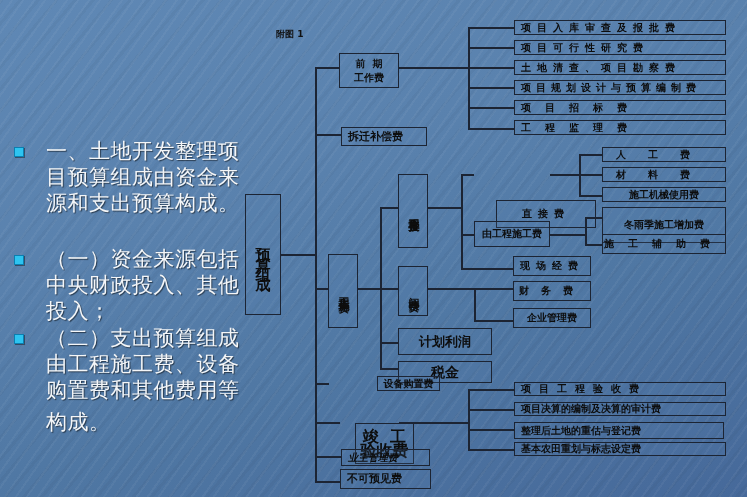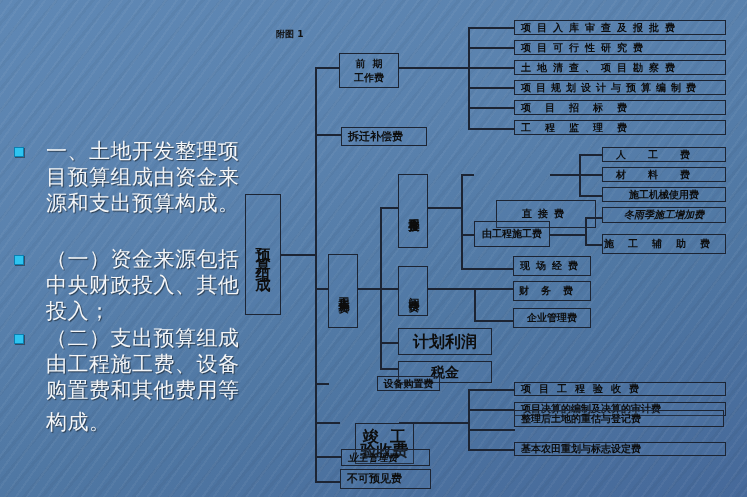--- a/index.html
+++ b/index.html
@@ -115,21 +115,21 @@
   <div class="box vert" style="left:328px;top:254px;width:30px;height:74px;font-size:11px;letter-spacing:1px;">工程施工费</div>
   <div class="line-h" style="left:358px;top:288px;width:22px;"></div>
   <div class="line-v" style="left:380px;top:207px;height:163px;"></div>
   <div class="line-h" style="left:380px;top:207px;width:18px;"></div>
   <div class="line-h" style="left:380px;top:288px;width:18px;"></div>
   <div class="line-h" style="left:380px;top:342px;width:18px;"></div>
   <div class="line-h" style="left:380px;top:368px;width:18px;"></div>
 
   <div class="box vert" style="left:398px;top:174px;width:30px;height:74px;font-size:11px;letter-spacing:0px;">直接工程费</div>
   <div class="box vert" style="left:398px;top:266px;width:30px;height:50px;font-size:11px;letter-spacing:2px;">间接费</div>
-  <div class="box" style="left:398px;top:328px;width:94px;height:27px;font-size:16px;">计划利润</div>
+  <div class="box" style="left:398px;top:328px;width:94px;height:27px;font-size:13px;">计划利润</div>
   <div class="box" style="left:398px;top:361px;width:94px;height:22px;font-size:14px;">税金</div>
 
   <div class="line-h" style="left:428px;top:207px;width:33px;"></div>
   <div class="line-v" style="left:461px;top:174px;height:94px;"></div>
   <div class="line-h" style="left:461px;top:174px;width:13px;"></div>
   <div class="line-h" style="left:461px;top:234px;width:13px;"></div>
   <div class="line-h" style="left:461px;top:268px;width:52px;"></div>
 
   <div class="box spaced" style="left:496px;top:160px;width:100px;height:28px;margin-top:40px;">直接费</div>
   <div class="box" style="left:474px;top:221px;width:76px;height:26px;">由工程施工费</div>
@@ -141,39 +141,39 @@
   <div class="line-h" style="left:579px;top:174px;width:24px;"></div>
   <div class="line-h" style="left:579px;top:195px;width:24px;"></div>
   <div class="box" style="left:602px;top:147px;width:124px;height:15px;letter-spacing:22px;">人工费</div>
   <div class="box" style="left:602px;top:167px;width:124px;height:15px;letter-spacing:22px;">材料费</div>
   <div class="box" style="left:602px;top:187px;width:124px;height:15px;">施工机械使用费</div>
 
   <div class="line-h" style="left:550px;top:234px;width:35px;"></div>
   <div class="line-v" style="left:585px;top:217px;height:27px;"></div>
   <div class="line-h" style="left:585px;top:217px;width:18px;"></div>
   <div class="line-h" style="left:585px;top:244px;width:18px;"></div>
-  <div class="box" style="left:602px;top:207px;width:124px;height:16px;font-style:italic;">冬雨季施工增加费</div>
+  <div class="box" style="left:602px;top:207px;width:124px;height:36px;">冬雨季施工增加费</div>
   <div class="box" style="left:602px;top:234px;width:124px;height:20px;letter-spacing:14px;">施工辅助费</div>
 
   <div class="line-h" style="left:428px;top:288px;width:85px;"></div>
   <div class="line-v" style="left:474px;top:288px;height:32px;"></div>
   <div class="line-h" style="left:474px;top:320px;width:39px;"></div>
   <div class="box" style="left:513px;top:281px;width:78px;height:20px;letter-spacing:12px;">财务费</div>
   <div class="box" style="left:513px;top:308px;width:78px;height:20px;">企业管理费</div>
 
   <div class="box" style="left:329px;top:376px;width:63px;height:15px;margin-left:48px;">设备购置费</div>
 
   <div class="box" style="left:340px;top:423px;width:59px;height:41px;white-space:pre;font-size:16px;margin-left:15px;">竣  工
 验收费</div>
   <div class="line-h" style="left:399px;top:422px;width:69px;"></div>
   <div class="line-v" style="left:468px;top:389px;height:60px;"></div>
   <div class="line-h" style="left:468px;top:389px;width:47px;"></div>
   <div class="line-h" style="left:468px;top:409px;width:47px;"></div>
   <div class="line-h" style="left:468px;top:429px;width:47px;"></div>
   <div class="line-h" style="left:468px;top:449px;width:47px;"></div>
   <div class="box left spaced" style="left:514px;top:382px;width:212px;height:14px;letter-spacing:8px;">项目工程验收费</div>
   <div class="box left" style="left:514px;top:402px;width:212px;height:14px;">项目决算的编制及决算的审计费</div>
-  <div class="box left" style="left:514px;top:410px;width:210px;height:17px;">整理后土地的重估与登记费</div>
+  <div class="box left" style="left:514px;top:422px;width:210px;height:17px;">整理后土地的重估与登记费</div>
   <div class="box left" style="left:514px;top:442px;width:212px;height:14px;">基本农田重划与标志设定费</div>
 
   <div class="box left" style="left:341px;top:449px;width:89px;height:17px;font-style:italic;">业主管理费</div>
   <div class="box left" style="left:340px;top:469px;width:91px;height:20px;font-size:11px;">不可预见费</div>
 </div>
 
 </body></html>

